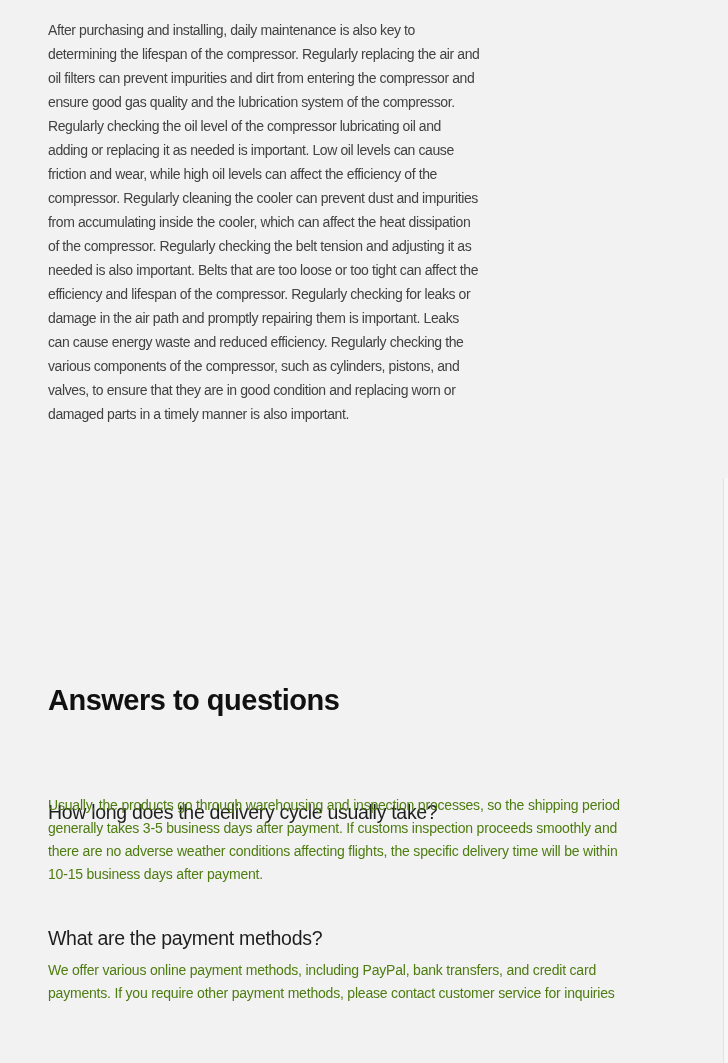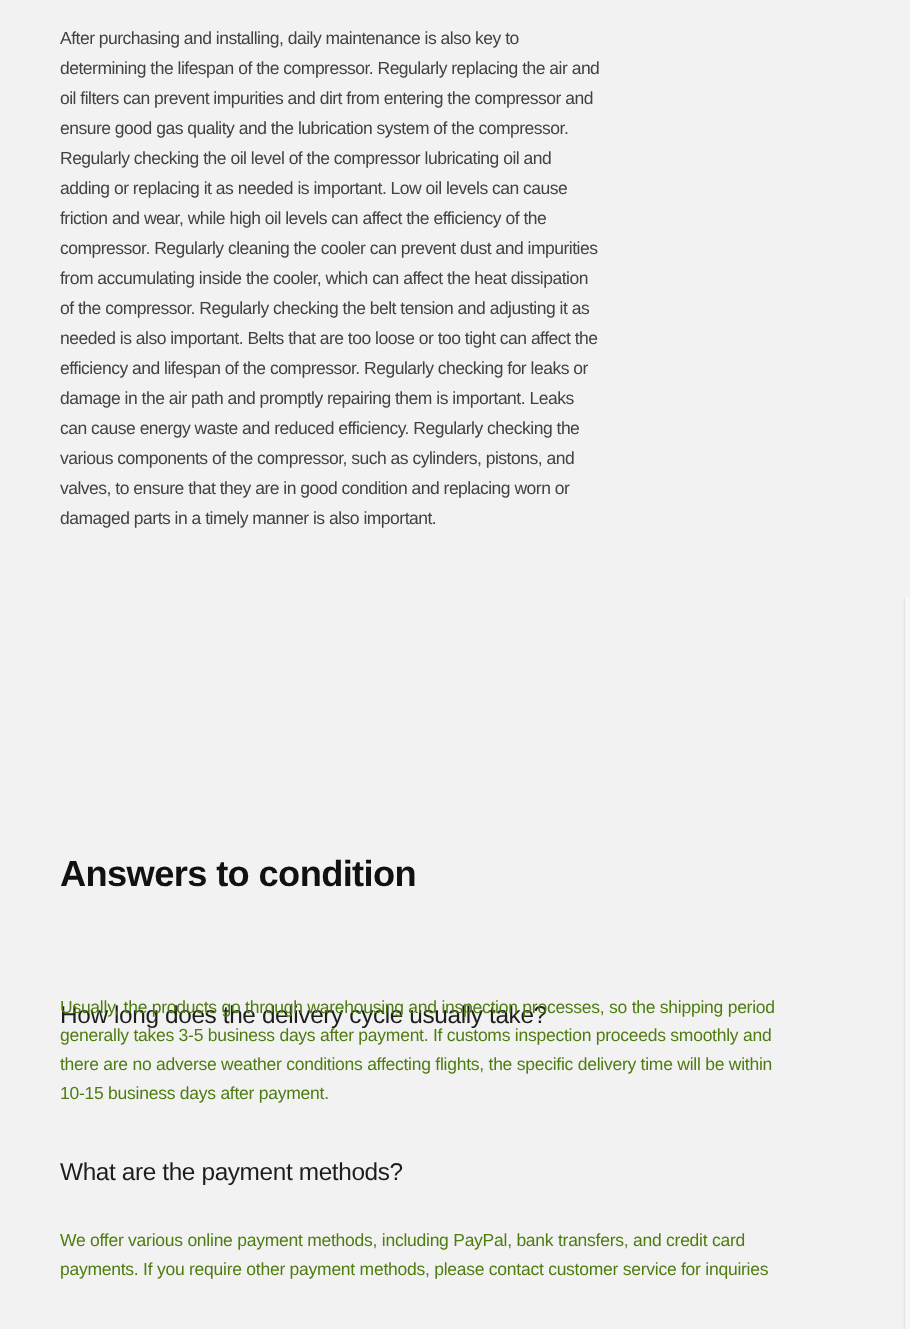--- a/index.html
+++ b/index.html
@@ -50,21 +50,21 @@
     width: 582px;
     margin: 0;
     font-size: 14px;
     line-height: 23px;
     letter-spacing: -0.2px;
     color: #4d7c0f;
   }
   .q1 { top: 798px; text-align: center; }
   .a1 { top: 794px; }
   .q2 { top: 924px; }
-  .a2 { top: 959px; margin-top: 22px; }
+  .a2 { top: 959px; }
   .edge-strip {
     position: absolute;
     right: 0; top: 478px; bottom: 0;
     width: 4px;
     background: #f7f7f7;
   }
   .edge-line {
     position: absolute;
     right: 4px; top: 478px; bottom: 0;
     width: 1px;
@@ -74,21 +74,21 @@
 </head>
 <body>
 
 <div class="page">
 
   <section>
     <p class="product-description-text">After purchasing and installing, daily maintenance is also key to determining the lifespan of the compressor. Regularly replacing the air and oil filters can prevent impurities and dirt from entering the compressor and ensure good gas quality and the lubrication system of the compressor. Regularly checking the oil level of the compressor lubricating oil and adding or replacing it as needed is important. Low oil levels can cause friction and wear, while high oil levels can affect the efficiency of the compressor. Regularly cleaning the cooler can prevent dust and impurities from accumulating inside the cooler, which can affect the heat dissipation of the compressor. Regularly checking the belt tension and adjusting it as needed is also important. Belts that are too loose or too tight can affect the efficiency and lifespan of the compressor. Regularly checking for leaks or damage in the air path and promptly repairing them is important. Leaks can cause energy waste and reduced efficiency. Regularly checking the various components of the compressor, such as cylinders, pistons, and valves, to ensure that they are in good condition and replacing worn or damaged parts in a timely manner is also important.</p>
   </section>
 
   <section>
-    <h1 class="faq-title">Answers to condition</h1>
+    <h1 class="faq-title">Answers to questions</h1>
 
     <div>
       <h2 class="faq-question q1">How long does the delivery cycle usually take?</h2>
       <p class="faq-answer a1">Usually, the products go through warehousing and inspection processes, so the shipping period generally takes 3-5 business days after payment. If customs inspection proceeds smoothly and there are no adverse weather conditions affecting flights, the specific delivery time will be within 10-15 business days after payment.</p>
     </div>
 
     <div>
       <h2 class="faq-question q2">What are the payment methods?</h2>
       <p class="faq-answer a2">We offer various online payment methods, including PayPal, bank transfers, and credit card payments. If you require other payment methods, please contact customer service for inquiries</p>
     </div>

